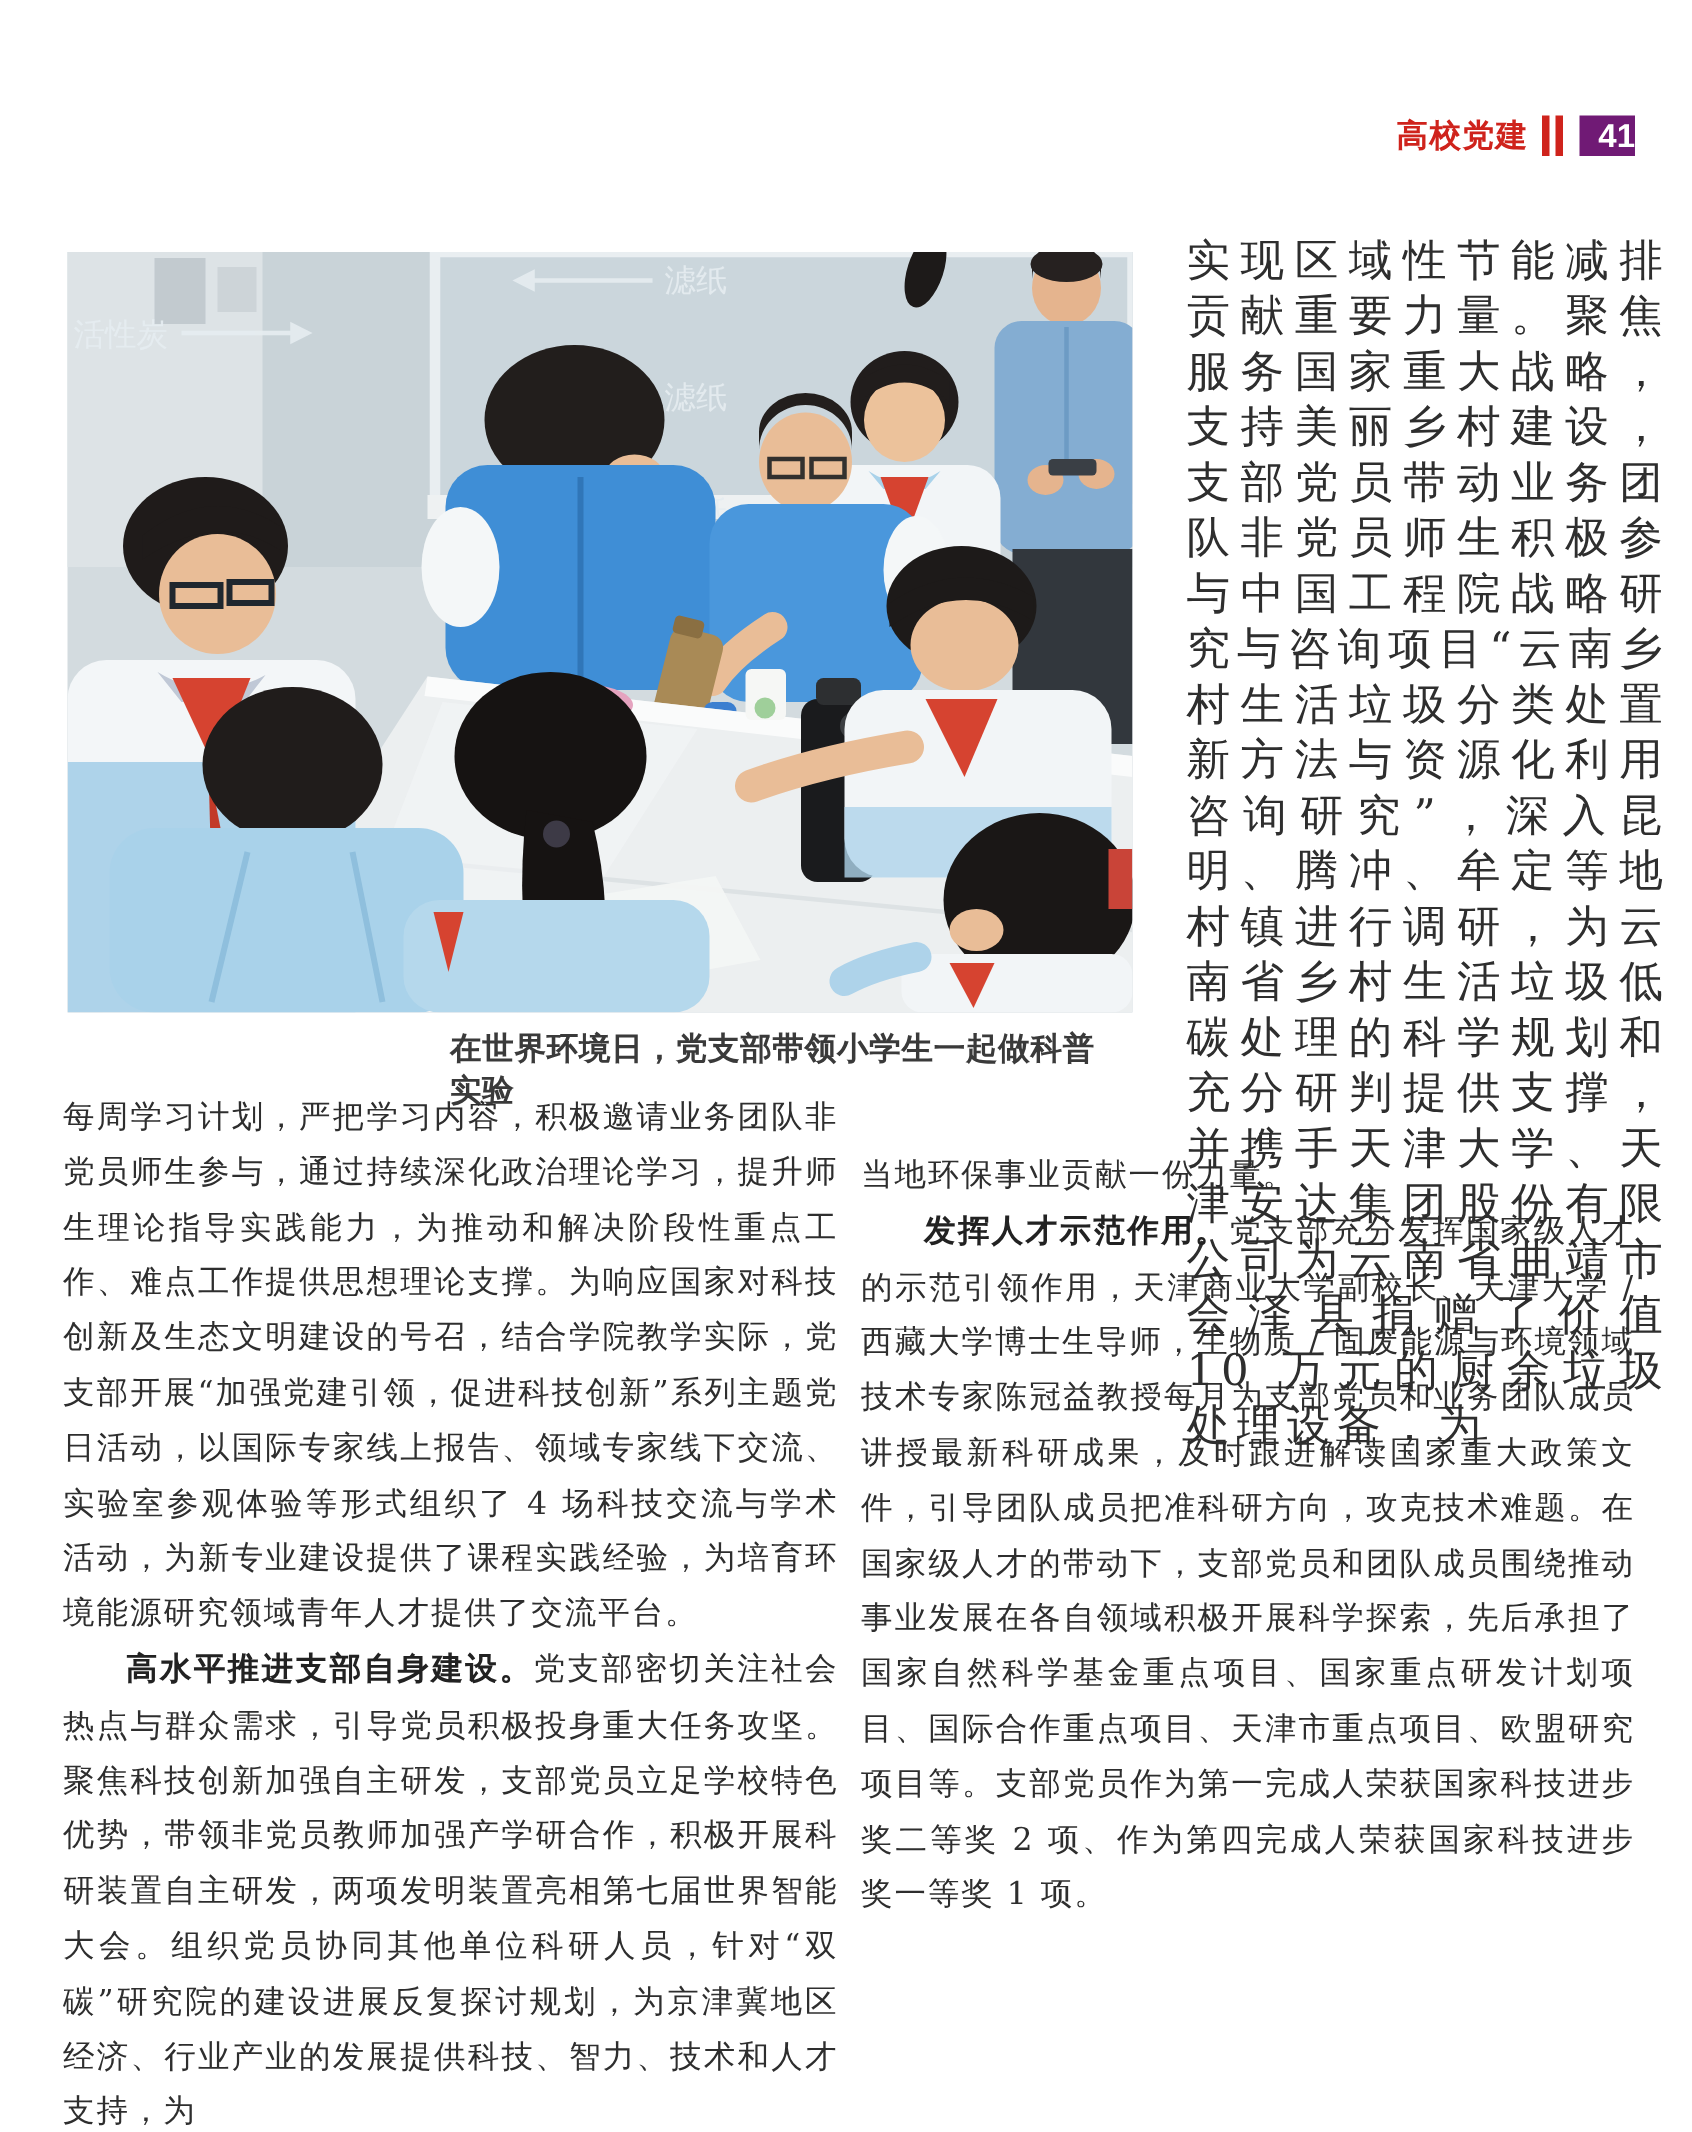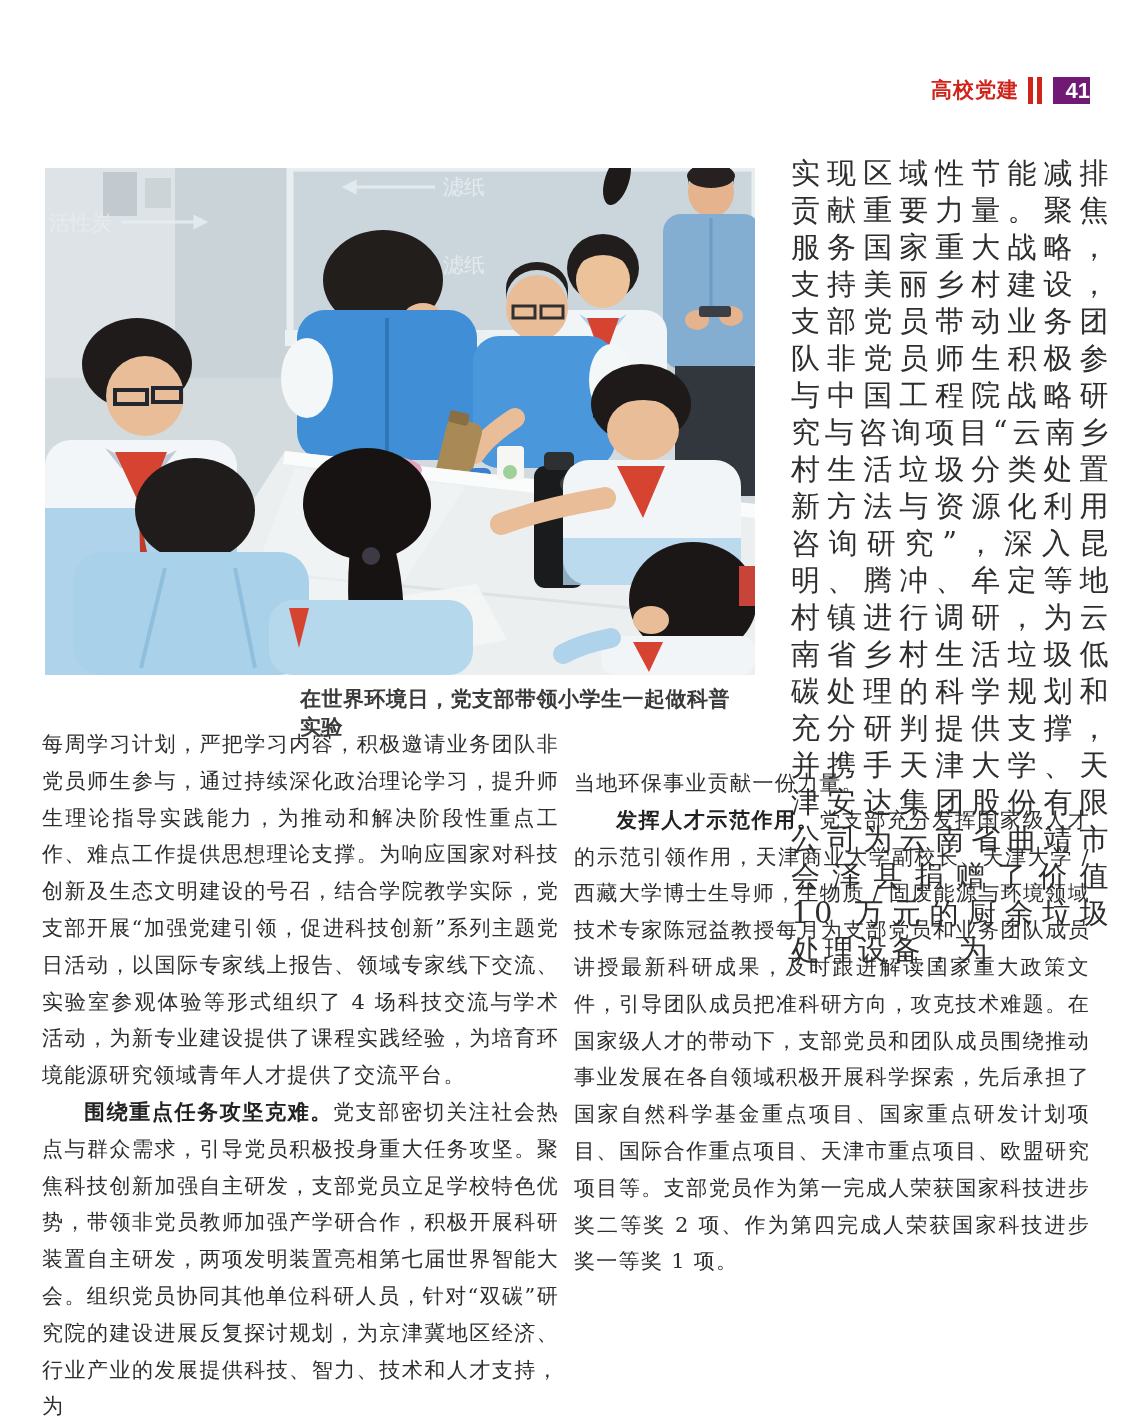--- a/index.html
+++ b/index.html
@@ -208,19 +208,19 @@
 </div>
 
 <div class="caption">在世界环境日，党支部带领小学生一起做科普实验</div>
 
 <div class="col sidebar-col">
   <p>实现区域性节能减排贡献重要力量。聚焦服务国家重大战略，支持美丽乡村建设，支部党员带动业务团队非党员师生积极参与中国工程院战略研究与咨询项目“云南乡村生活垃圾分类处置新方法与资源化利用咨询研究”，深入昆明、腾冲、牟定等地村镇进行调研，为云南省乡村生活垃圾低碳处理的科学规划和充分研判提供支撑，并携手天津大学、天津安达集团股份有限公司为云南省曲靖市会泽县捐赠了价值 10 万元的厨余垃圾处理设备，为</p>
 </div>
 
 <div class="col left-col">
   <p>每周学习计划，严把学习内容，积极邀请业务团队非党员师生参与，通过持续深化政治理论学习，提升师生理论指导实践能力，为推动和解决阶段性重点工作、难点工作提供思想理论支撑。为响应国家对科技创新及生态文明建设的号召，结合学院教学实际，党支部开展“加强党建引领，促进科技创新”系列主题党日活动，以国际专家线上报告、领域专家线下交流、实验室参观体验等形式组织了 4 场科技交流与学术活动，为新专业建设提供了课程实践经验，为培育环境能源研究领域青年人才提供了交流平台。</p>
-  <p class="indent"><span class="lead">围绕重点任务攻坚克难。</span><span>党支部密切关注社会热点与群众需求，引导党员积极投身重大任务攻坚。聚焦科技创新加强自主研发，支部党员立足学校特色优势，带领非党员教师加强产学研合作，积极开展科研装置自主研发，两项发明装置亮相第七届世界智能大会。组织党员协同其他单位科研人员，针对“双碳”研究院的建设进展反复探讨规划，为京津冀地区经济、行业产业的发展提供科技、智力、技术和人才支持，为</span></p>
+  <p class="indent"><span class="lead">高水平推进支部自身建设。</span><span>党支部密切关注社会热点与群众需求，引导党员积极投身重大任务攻坚。聚焦科技创新加强自主研发，支部党员立足学校特色优势，带领非党员教师加强产学研合作，积极开展科研装置自主研发，两项发明装置亮相第七届世界智能大会。组织党员协同其他单位科研人员，针对“双碳”研究院的建设进展反复探讨规划，为京津冀地区经济、行业产业的发展提供科技、智力、技术和人才支持，为</span></p>
 </div>
 
 <div class="col right-col">
   <p>当地环保事业贡献一份力量。</p>
   <p class="indent"><span class="lead">发挥人才示范作用。</span><span>党支部充分发挥国家级人才的示范引领作用，天津商业大学副校长、天津大学 / 西藏大学博士生导师，生物质 / 固废能源与环境领域技术专家陈冠益教授每月为支部党员和业务团队成员讲授最新科研成果，及时跟进解读国家重大政策文件，引导团队成员把准科研方向，攻克技术难题。在国家级人才的带动下，支部党员和团队成员围绕推动事业发展在各自领域积极开展科学探索，先后承担了国家自然科学基金重点项目、国家重点研发计划项目、国际合作重点项目、天津市重点项目、欧盟研究项目等。支部党员作为第一完成人荣获国家科技进步奖二等奖 2 项、作为第四完成人荣获国家科技进步奖一等奖 1 项。</span></p>
 </div>
 
 </body></html>

